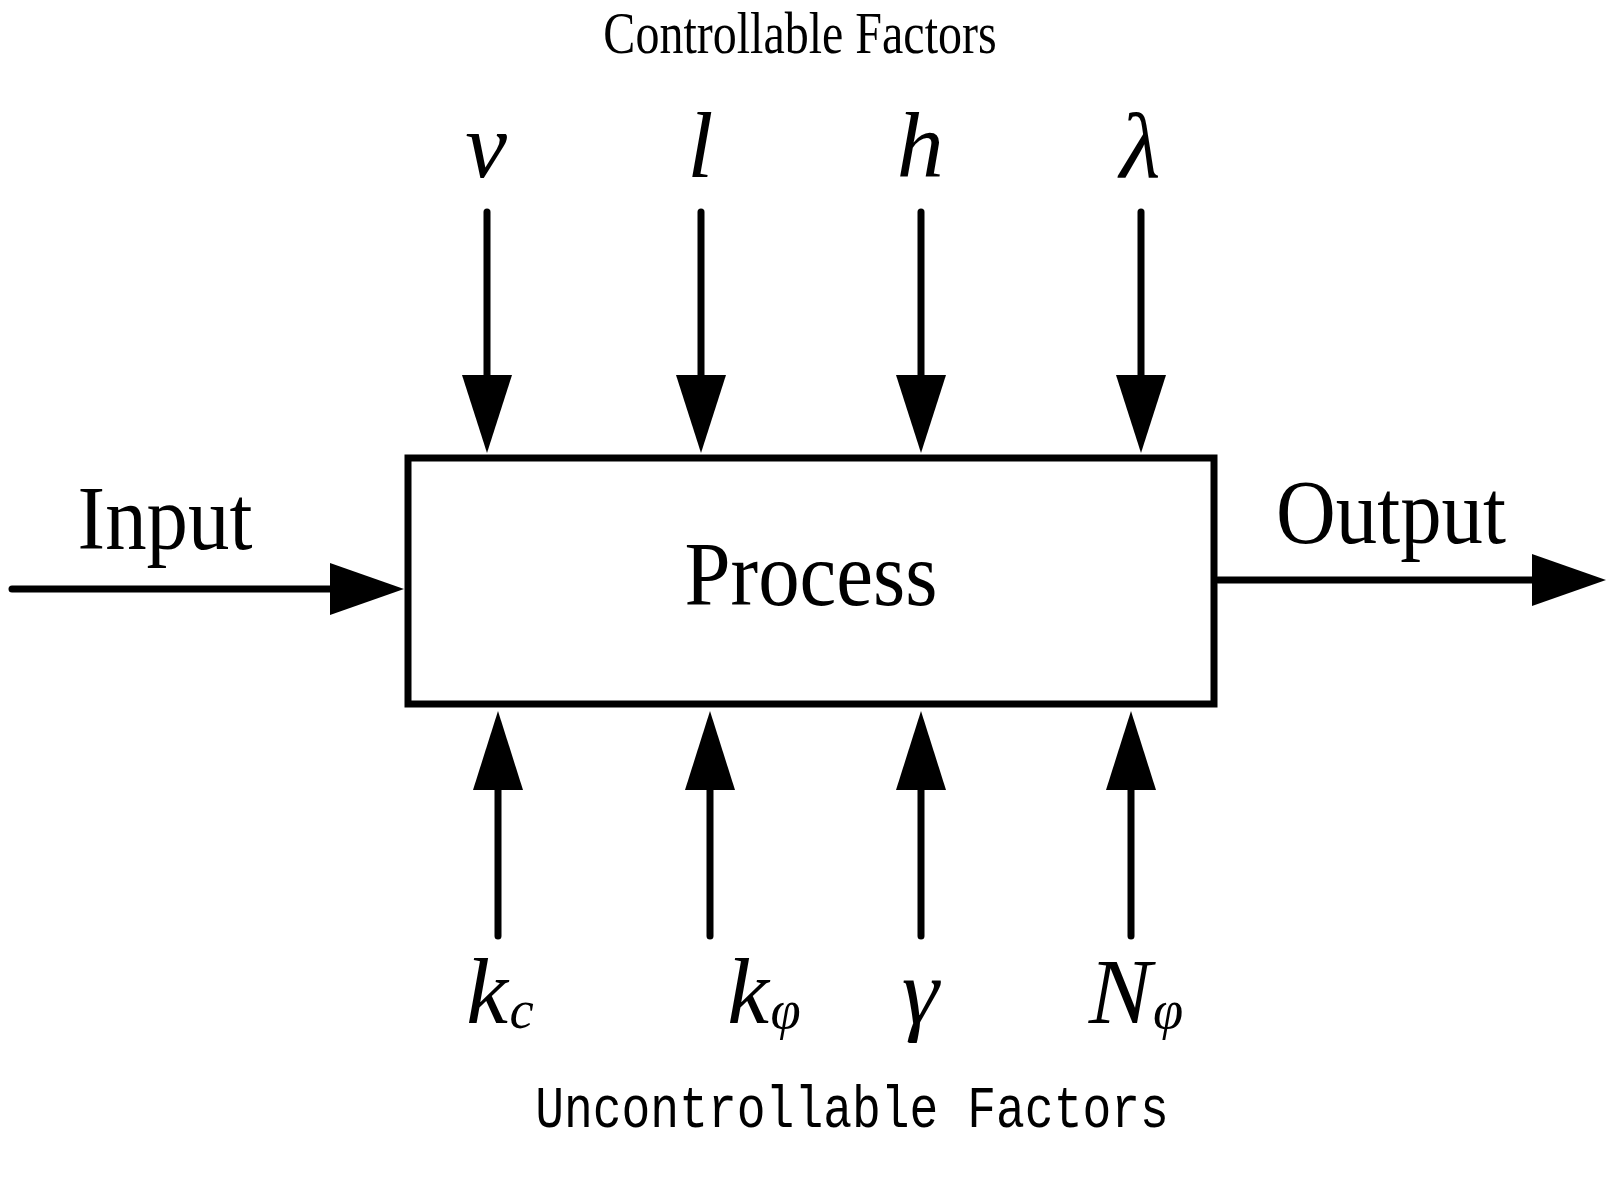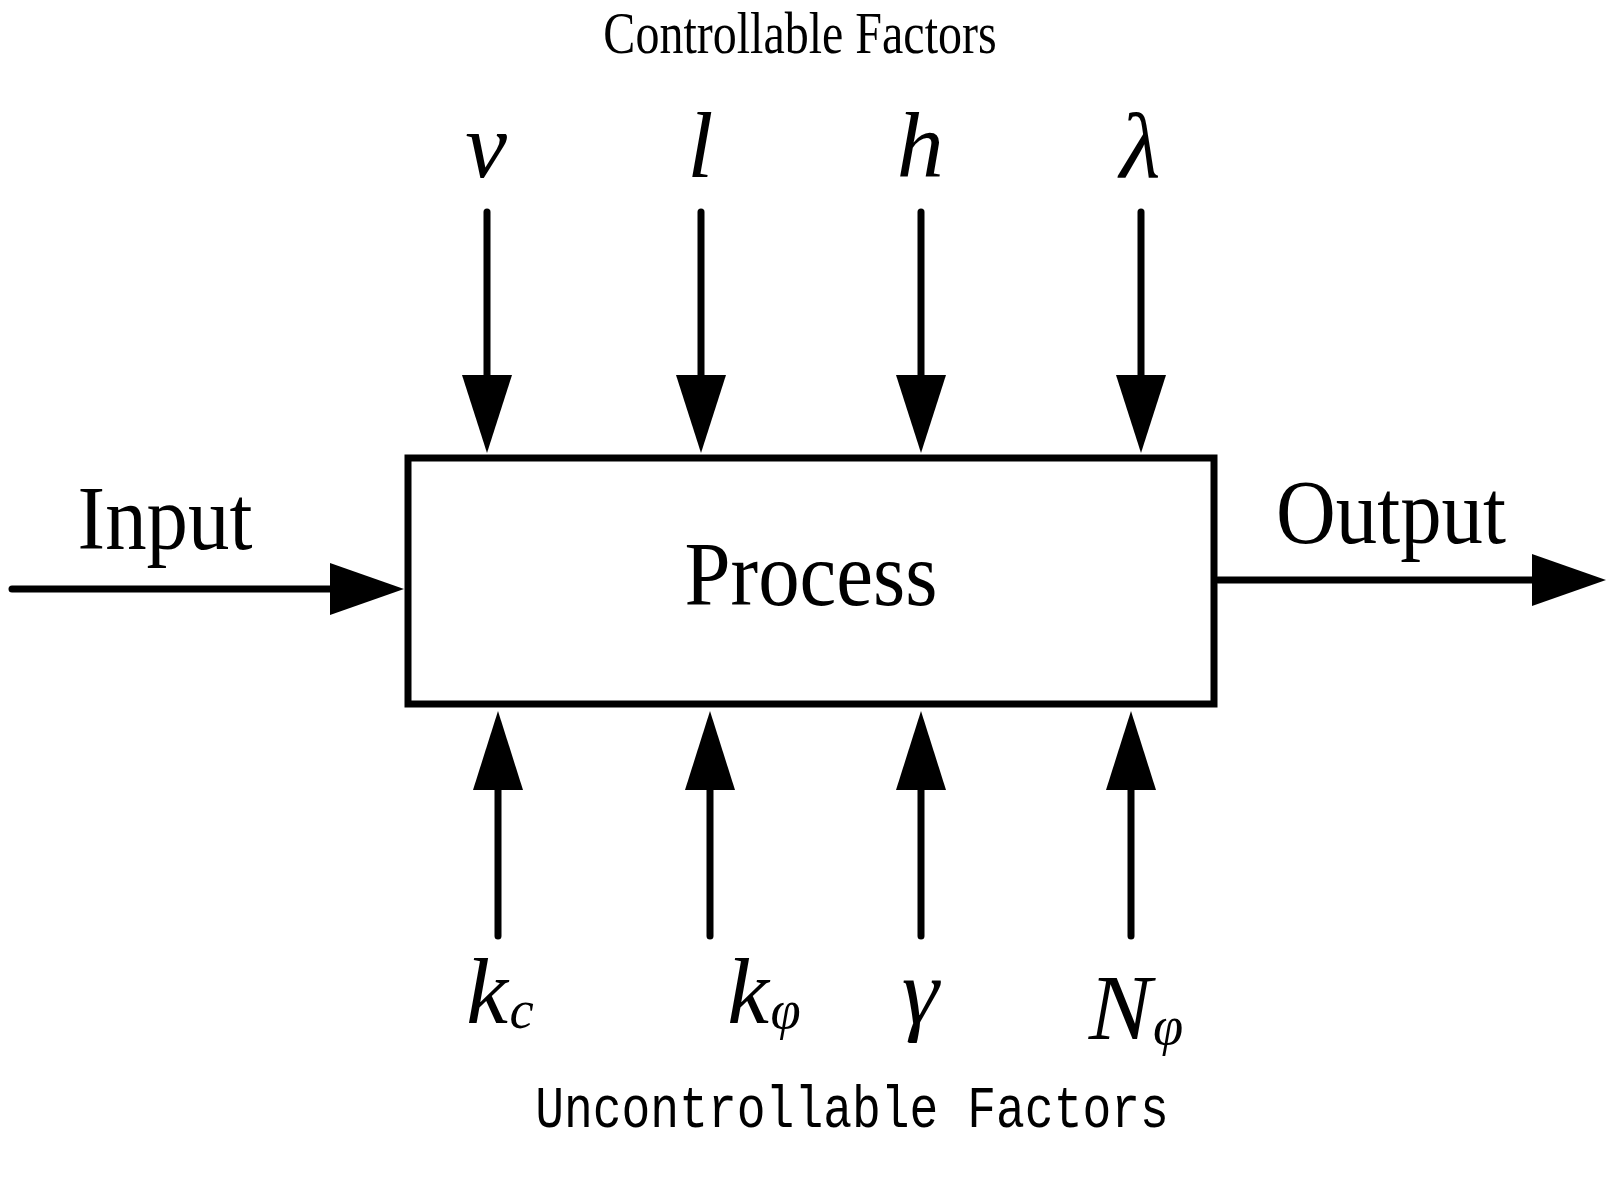--- a/index.html
+++ b/index.html
@@ -119,17 +119,17 @@
 
   <div class="label sym" style="left:500px; top:942px;">
     <span>k</span><span class="sub">c</span>
   </div>
   <div class="label sym" style="left:716px; top:942px;margin-left:48px;">
     <span>k</span><span class="sub">φ</span>
   </div>
   <div class="label sym" style="left:921px; top:942px;">
     <span>γ</span><span class="sub"></span>
   </div>
-  <div class="label sym" style="left:1136px; top:942px;margin-top:16px;">
+  <div class="label sym" style="left:1136px; top:942px;">
     <span>N</span><span class="sub">φ</span>
   </div>
 
 </div>
 
 </body></html>

